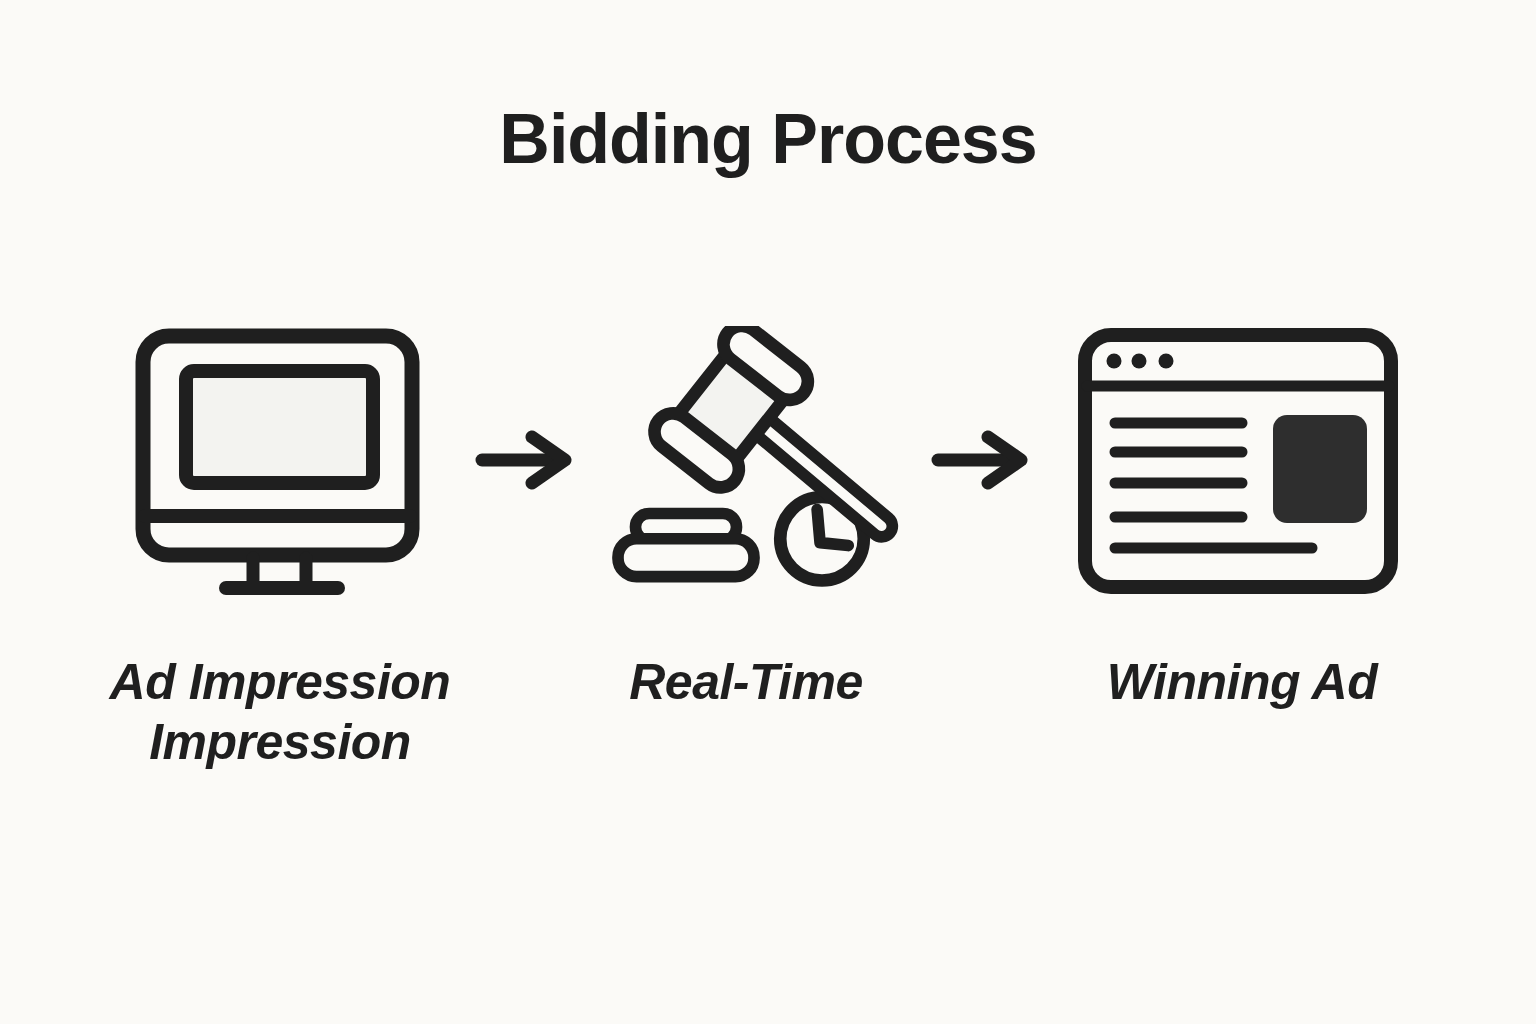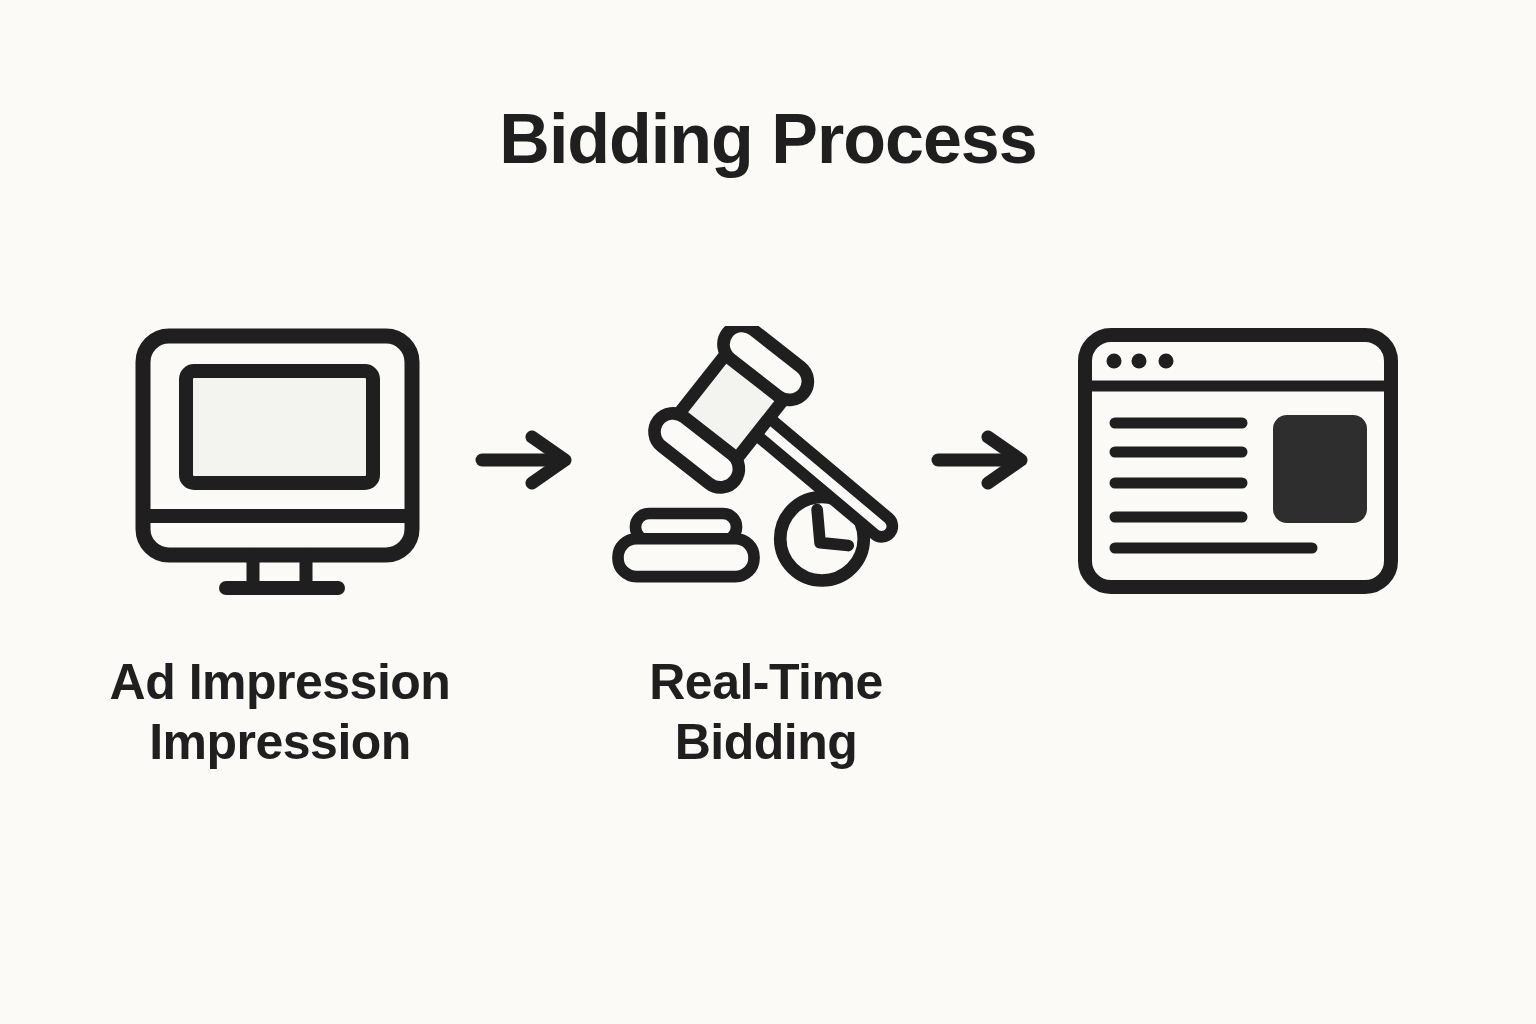--- a/index.html
+++ b/index.html
@@ -31,23 +31,24 @@
   .icon-box svg { display: block; }
   .step-label {
     position: absolute;
     width: 460px;
     text-align: center;
     font-size: 50px;
     font-weight: 700;
     color: #1f1f1f;
     line-height: 60px;
     letter-spacing: -0.5px;
+    font-style: italic;
   }
   .label-1 { left: 50px;  top: 652px; }
-  .label-2 { left: 536px; top: 652px; }
+  .label-2 { left: 516px; top: 652px; }
   .label-3 { left: 1012px; top: 652px; }
   .arrow-1 { left: 474px; top: 428px; }
   .arrow-2 { left: 930px; top: 428px; }
   .icon-1 { left: 135px;  top: 328px; }
   .icon-2 { left: 608px;  top: 326px; }
   .icon-3 { left: 1078px; top: 328px; }
 </style>
 </head>
 <body>
 
@@ -131,19 +132,19 @@
     </svg>
   </div>
 
   <div class="step-label label-1">
     <div>Ad Impression</div>
     <div>Impression</div>
   </div>
 
   <div class="step-label label-2">
     <div>Real-Time</div>
-    <div>Bidding</div>
   </div>
 
   <div class="step-label label-3">
+    <div>Winning Ad</div>
   </div>
 
 </div>
 
 </body></html>

